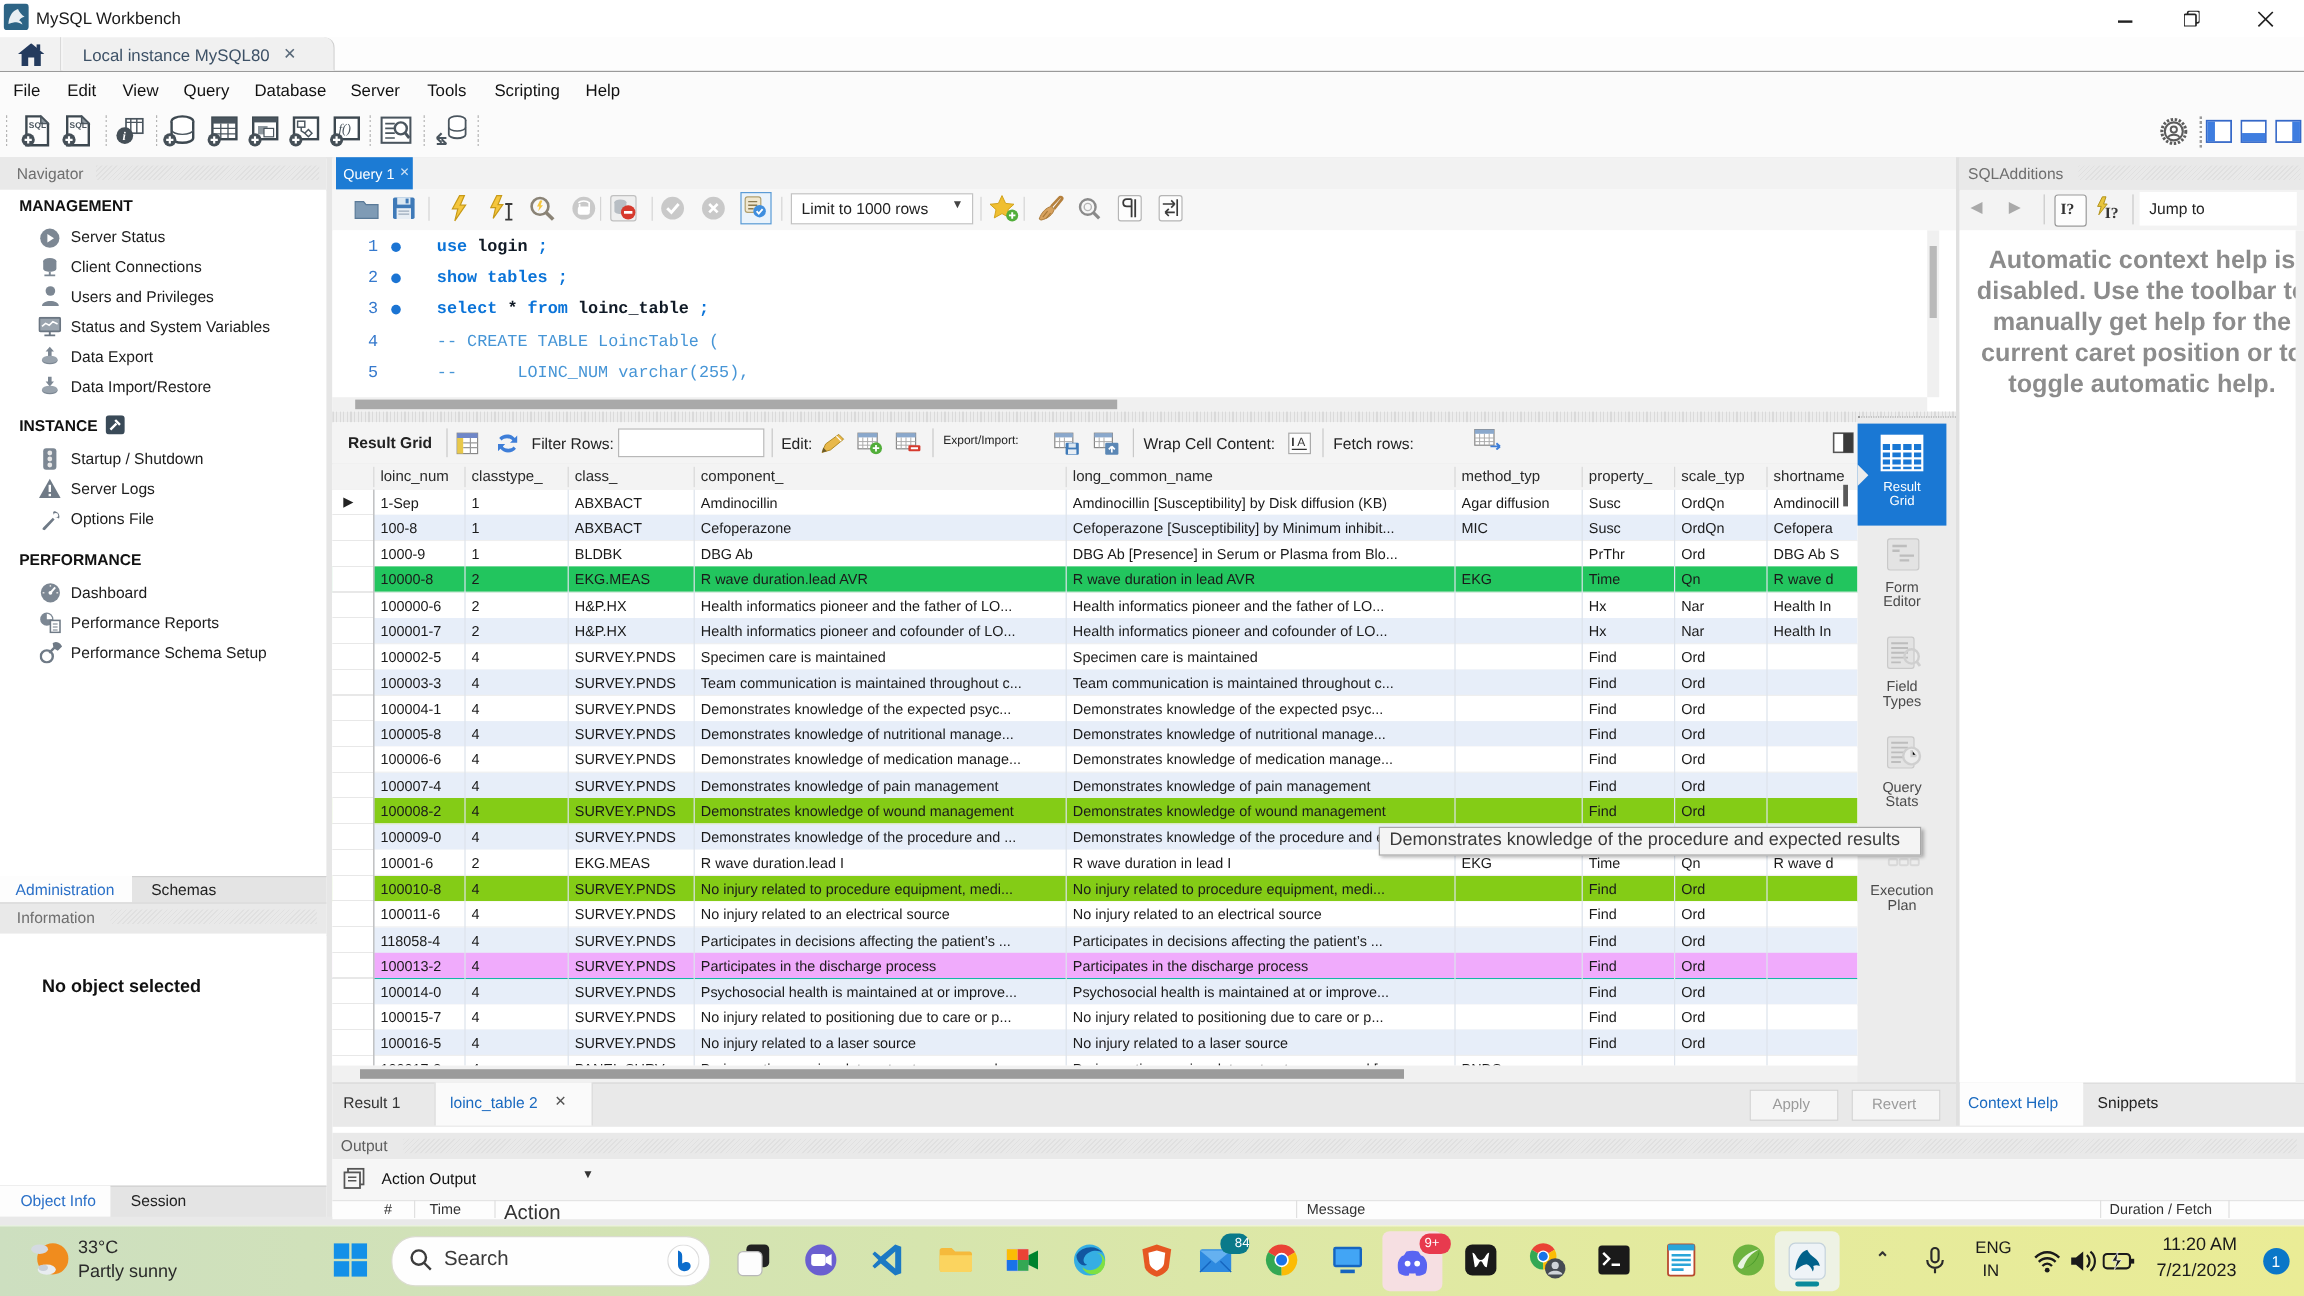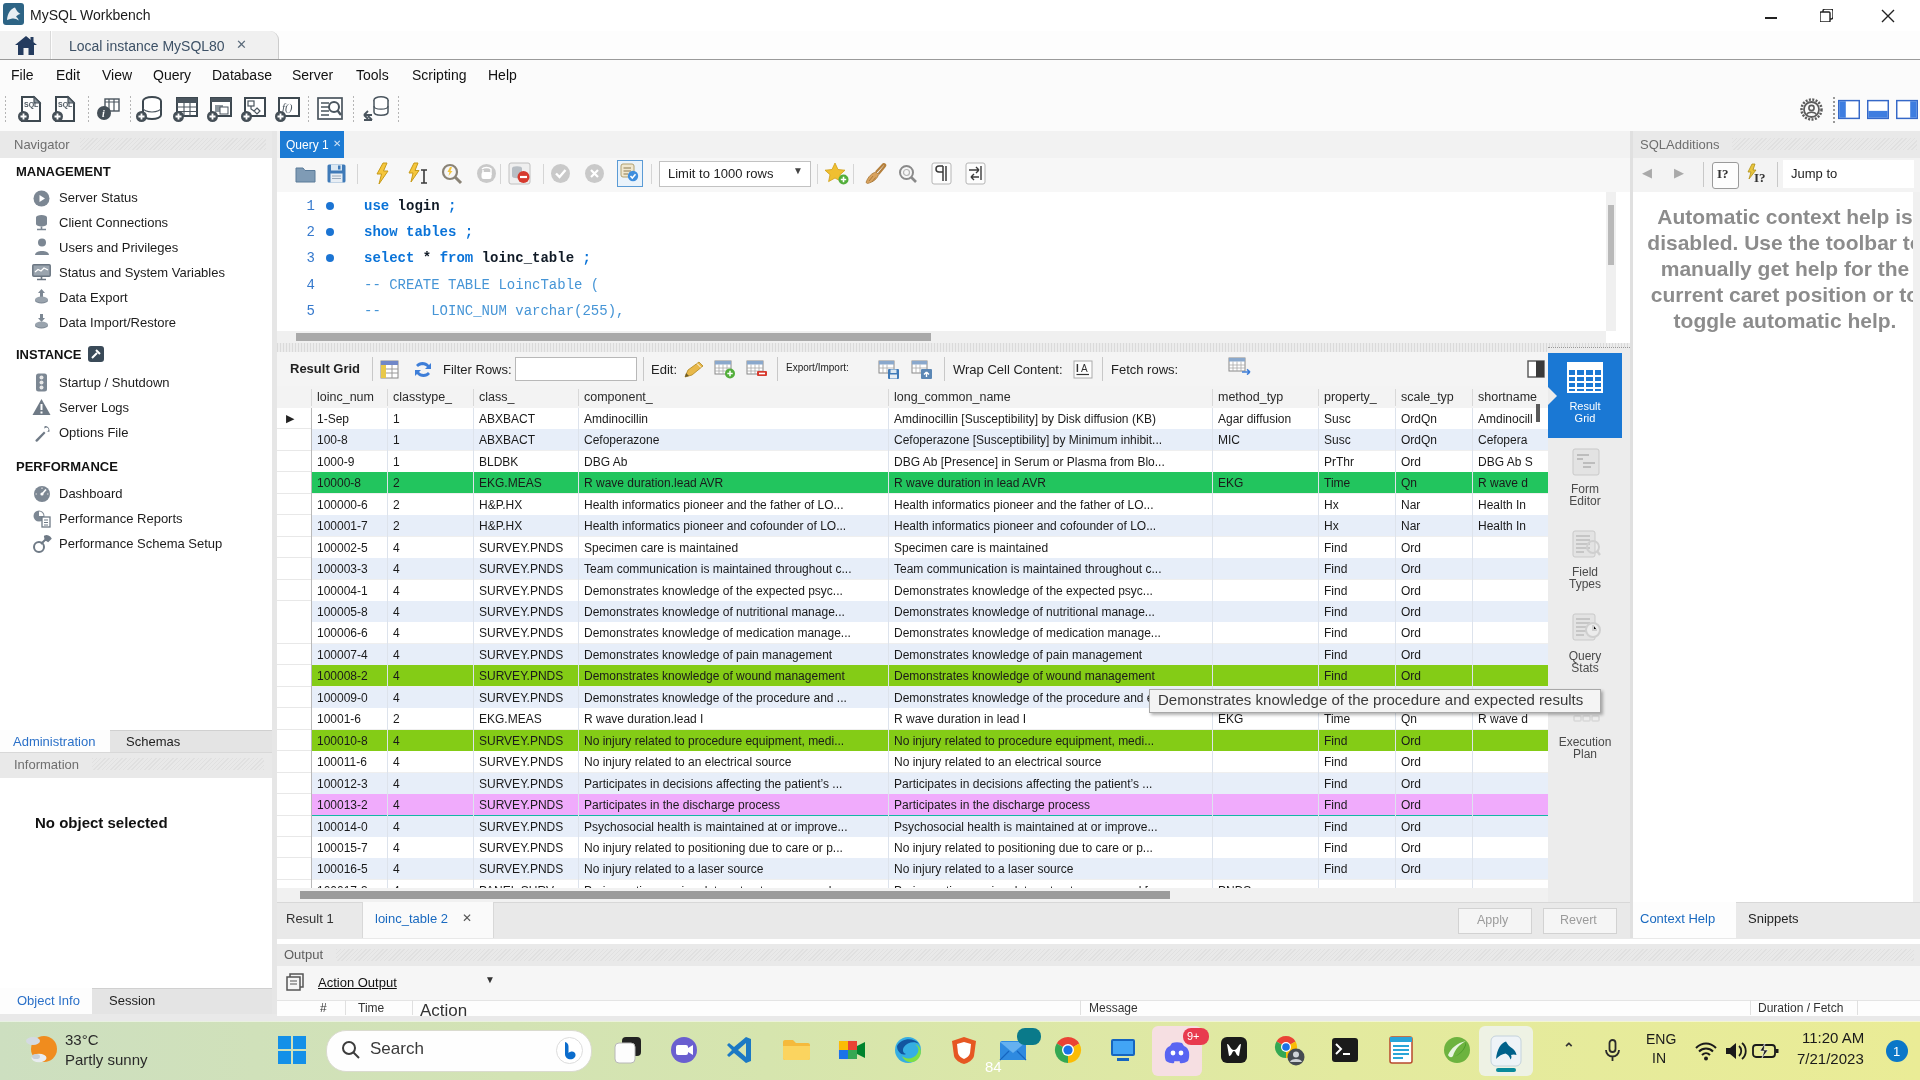--- a/index.html
+++ b/index.html
@@ -614,21 +614,21 @@
 <div class="grow" style="left:0;top:343px;background:#ffffff;border-bottom:1px solid #efefef;">
         <span style="left:40px;width:68px;">100011-6</span>
         <span style="left:116px;width:78px;">4</span>
         <span style="left:202px;width:97px;">SURVEY.PNDS</span>
         <span style="left:307px;width:302px;">No injury related to an electrical source</span>
         <span style="left:617px;width:316px;">No injury related to an electrical source</span>
         <span style="left:1047px;width:69px;">Find</span>
         <span style="left:1124px;width:69px;">Ord</span>
       </div>
 <div class="grow" style="left:0;top:365px;background:#e7eef9;border-bottom:1px solid #efefef;">
-        <span style="left:40px;width:68px;">100012-3</span>
+        <span style="left:40px;width:68px;">118058-4</span>
         <span style="left:116px;width:78px;">4</span>
         <span style="left:202px;width:97px;">SURVEY.PNDS</span>
         <span style="left:307px;width:302px;">Participates in decisions affecting the patient’s ...</span>
         <span style="left:617px;width:316px;">Participates in decisions affecting the patient’s ...</span>
         <span style="left:1047px;width:69px;">Find</span>
         <span style="left:1124px;width:69px;">Ord</span>
       </div>
 <div class="grow" style="left:0;top:386px;background:#f0abfc;border-bottom:1px solid #14b8a6;">
         <span style="left:40px;width:68px;">100013-2</span>
         <span style="left:116px;width:78px;">4</span>
@@ -754,21 +754,21 @@
 
 <div class="ab dothead" style="left:277px;top:944px;width:1643px;height:22px;"></div>
 <div class="txt" style="left:284px;top:947px;font-size:13px;color:#5e5e5e;">Output</div>
 <div class="ab" style="left:336px;top:949px;width:1578px;height:12px;background-image:repeating-linear-gradient(135deg,#e0e0e0 0 1px,transparent 1px 3px);"></div>
 <div class="ab" style="left:277px;top:966px;width:1643px;height:34px;background:#f6f6f6;"></div>
 <svg class="icon" style="left:286px;top:973px" width="18" height="18" viewBox="0 0 18 18">
       <rect x="4" y="1" width="13" height="13" fill="none" stroke="#555" stroke-width="1.5"></rect>
       <rect x="1" y="4" width="13" height="13" fill="#f6f6f6" stroke="#555" stroke-width="1.5"></rect>
       <path d="M4 8 L11 8 M4 11 L11 11" stroke="#555" stroke-width="1.2"></path>
     </svg>
-<div class="txt" style="left:318px;top:975px;font-size:13px;color:#111;text-decoration:underline;">Action Output</div>
+<div class="txt" style="left:318px;top:975px;font-size:13px;color:#111;">Action Output</div>
 <div class="txt" style="left:485px;top:974px;font-size:10px;color:#333;">▼</div>
 <div class="ab" style="left:277px;top:1000px;width:1643px;height:15px;background:#fdfdfd;border-top:1px solid #e4e4e4;"></div>
 <div class="txt" style="left:320px;top:1001px;font-size:12px;color:#333;">#</div>
 <div class="txt" style="left:358px;top:1001px;font-size:12px;color:#333;">Time</div>
 <div class="txt" style="left:420px;top:1001px;font-size:17px;color:#333;">Action</div>
 <div class="txt" style="left:1089px;top:1001px;font-size:12px;color:#333;">Message</div>
 <div class="txt" style="left:1758px;top:1001px;font-size:12px;color:#333;">Duration / Fetch</div>
 <div class="ab" style="left:345px;top:1000px;width:1px;height:15px;background:#e0e0e0;"></div>
 <div class="ab" style="left:412px;top:1000px;width:1px;height:15px;background:#e0e0e0;"></div>
 <div class="ab" style="left:1080px;top:1000px;width:1px;height:15px;background:#e0e0e0;"></div>
@@ -854,21 +854,21 @@
 <svg class="icon" style="left:948px;top:1034px" width="32" height="32" viewBox="0 0 32 32">
     <path d="M16 3 L28 7 L26 22 C25 26 20 29 16 30 C12 29 7 26 6 22 L4 7 Z" fill="#e65722"></path>
     <path d="M16 8 L23 10 L22 19 C21.5 22 18.5 24 16 25 C13.5 24 10.5 22 10 19 L9 10 Z" fill="#fff"></path>
   </svg>
 <svg class="icon" style="left:997px;top:1034px" width="32" height="32" viewBox="0 0 32 32">
     <rect x="3" y="7" width="26" height="19" rx="2" fill="#2e8ae0"></rect>
     <path d="M3 8 L16 19 L29 8" fill="#65b1f0"></path>
     <path d="M3 26 L12 17 M29 26 L20 17" stroke="#1565c0" stroke-width="1.2"></path>
   </svg>
 <div class="ab" style="left:1017px;top:1028px;width:24px;height:17px;background:#0a7a8a;border-radius:8px;z-index:5;"></div>
-<div class="txt" style="left:985px;top:1030px;font-size:15px;color:#fff;z-index:6;margin-top:28px;">84</div>
+<div class="txt" style="left:1029px;top:1030px;font-size:11px;color:#fff;z-index:6;">84</div>
 <svg class="icon" style="left:1052px;top:1034px" width="32" height="32" viewBox="0 0 32 32">
     <path d="M16 16 L4.74 9.5 A13 13 0 0 1 27.26 9.5 Z" fill="#ea4335"></path>
     <path d="M16 16 L16 29 A13 13 0 0 1 4.74 9.5 Z" fill="#34a853"></path>
     <path d="M16 16 L27.26 9.5 A13 13 0 0 1 16 29 Z" fill="#fbbc05"></path>
     <circle cx="16" cy="16" r="6" fill="#fff"></circle>
     <circle cx="16" cy="16" r="4.6" fill="#1a73e8"></circle>
   </svg>
 <svg class="icon" style="left:1107px;top:1034px" width="32" height="32" viewBox="0 0 32 32">
     <rect x="4" y="5" width="24" height="17" rx="2" fill="#1565c0"></rect>
     <rect x="6" y="7" width="20" height="13" fill="#42a5f5"></rect>

